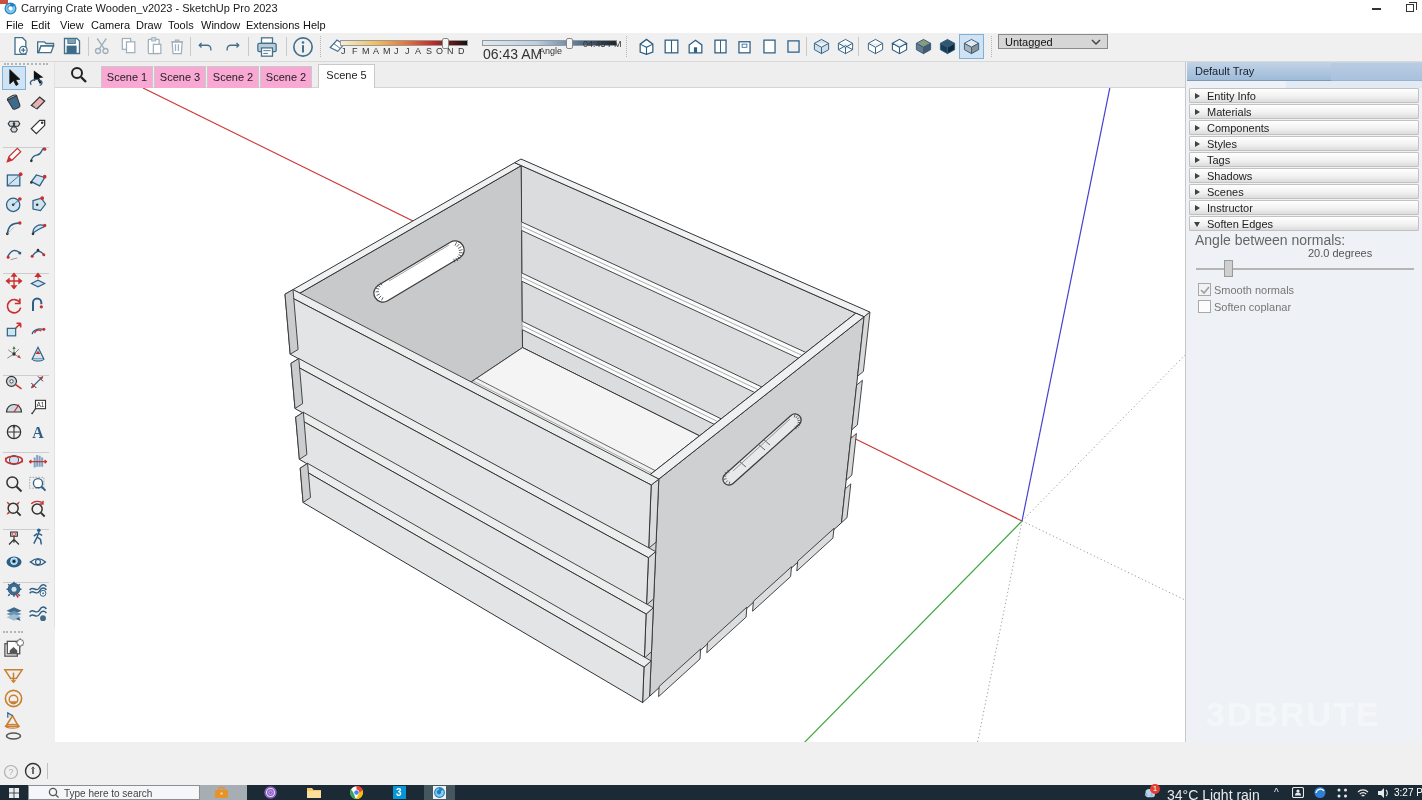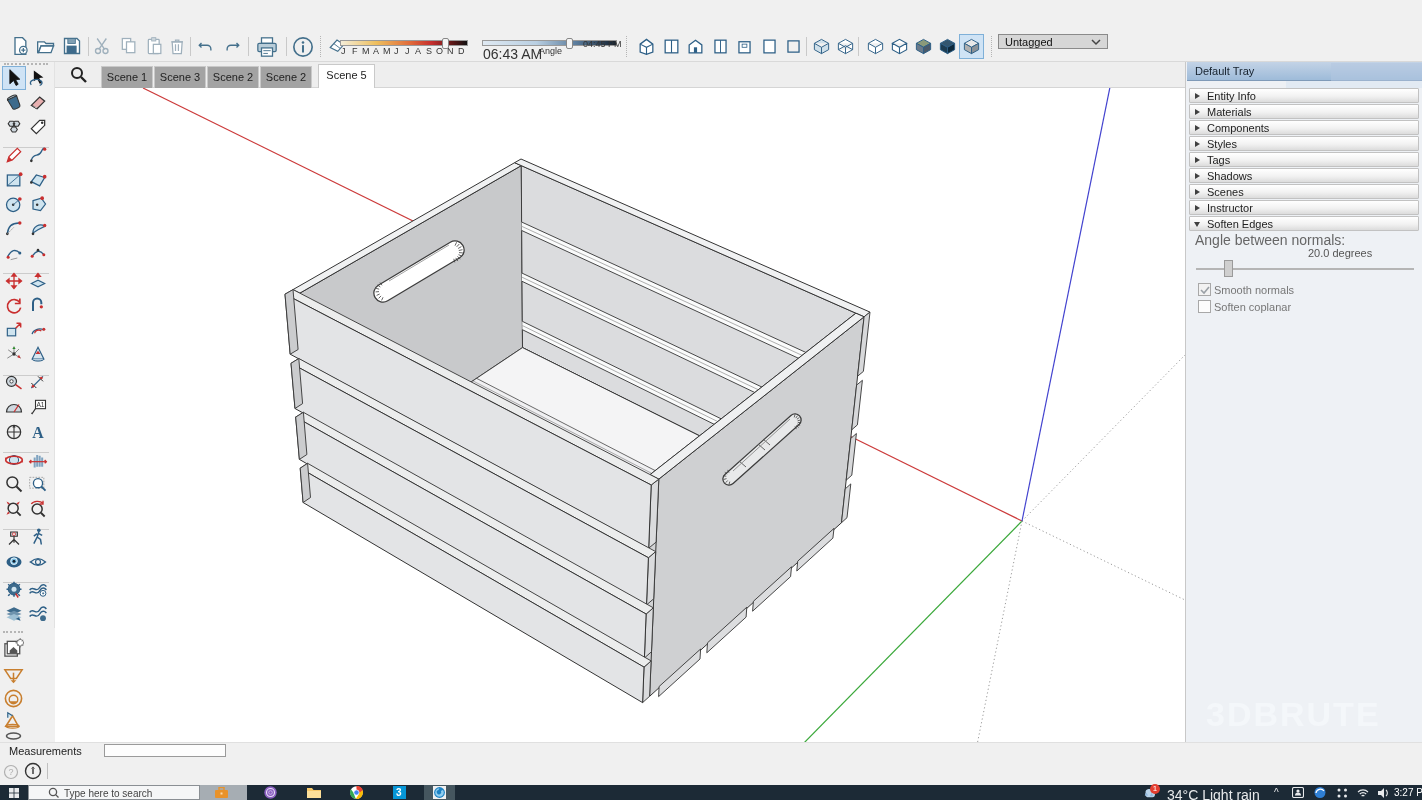--- a/index.html
+++ b/index.html
@@ -13,21 +13,21 @@
   
   #menubar { position:absolute; left:0; top:17px; width:1422px; height:16px; background:#ffffff; font-size:11px; color:#111; }
   #menubar span { position:absolute; top:2px; }
   
   #toolbar { position:absolute; left:0; top:33px; width:1422px; height:29px; background:#f0f0f0; border-bottom:1px solid #d9d9d9; }
   
   #lefttools { position:absolute; left:0; top:62px; width:55px; height:566px; background:#f0f0f0; border-right:1px solid #e2e2e2; }
   #lefttools2 { position:absolute; left:0; top:630px; width:27px; height:110px; background:#f0f0f0; }
   
   #tabstrip { position:absolute; left:55px; top:62px; width:1130px; height:26px; background:#eeeeee; border-bottom:1px solid #d5d5d5;}
-  .scenetab { position:absolute; top:4px; height:38px; background:#a3a3a3; border:1px solid #c9c9c9; border-bottom:none; font-size:11px; color:#222; text-align:center; line-height:20px; }
+  .scenetab { position:absolute; top:4px; height:38px; background:#f9a8d4; border:1px solid #c9c9c9; border-bottom:none; font-size:11px; color:#222; text-align:center; line-height:20px; }
   .scenetab.active { background:#ffffff; top:2px; height:24px; z-index:2; }
   
   #canvas { position:absolute; left:55px; top:88px; width:1130px; height:654px; background:#ffffff; overflow:hidden; }
   
   #tray { position:absolute; left:1185px; top:62px; width:237px; height:680px; background:#eef1f5; border-left:1px solid #c8c8c8; }
   #trayhead { position:absolute; left:1px; top:0px; width:236px; height:19px;
      background:linear-gradient(#c3d3e6,#9ebbd9); border-bottom:1px solid #7f9ab8;
      font-size:11px; color:#16222e; line-height:19px; padding-left:8px; }
   .sect { position:absolute; left:3px; width:230px; height:15px;
      background:linear-gradient(#ffffff, #f2f2f2 55%, #dcdcdc); border:1px solid #c2c2c2; border-radius:1px;
@@ -40,21 +40,44 @@
   #measbar input { position:absolute; left:104px; top:1px; width:122px; height:13px; border:1px solid #9a9a9a; background:#fdfdfd; }
   
   #statusbar { position:absolute; left:0; top:758px; width:1422px; height:27px; background:#f0f0f0; }
   
   #taskbar { position:absolute; left:0; top:785px; width:1422px; height:15px; background:#1c2a36; }
 </style>
 </head>
 <body>
 <div id="app">
 
-
+  <div id="titlebar">
+    <div class="abs" style="left:0;top:0;width:8px;height:4px;background:#c94f3f"></div>
+    <svg class="abs" style="left:4px;top:2px" width="13" height="13" viewBox="0 0 24 24">
+      <circle cx="12" cy="12" r="11" fill="#1c82c4"></circle>
+      <path d="M12 3a9 9 0 1 0 9 9c0-2-1-4-2-5l-4 2a4.5 4.5 0 1 1-5-2z" fill="#7ec3e8"></path>
+      <circle cx="12" cy="12" r="4" fill="#fff"></circle>
+    </svg>
+    <span class="ttext">Carrying Crate Wooden_v2023 - SketchUp Pro 2023</span>
+    <div class="abs" style="left:1372px;top:8px;width:9px;height:2px;background:#333"></div>
+    <div class="abs" style="left:1406px;top:4px;width:8px;height:8px;border:1.5px solid #333"></div>
+    <div class="abs" style="left:1409px;top:2px;width:8px;height:8px;border:1.5px solid #333;border-left:none;border-bottom:none"></div>
+  </div>
+
+  <div id="menubar">
+    <span style="left:6px">File</span>
+      <span style="left:31px">Edit</span>
+      <span style="left:60px">View</span>
+    <span style="left:91px">Camera</span>
+      <span style="left:136px">Draw</span>
+      <span style="left:168px">Tools</span>
+    <span style="left:201px">Window</span>
+      <span style="left:246px">Extensions</span>
+      <span style="left:303px">Help</span>
+  </div>
 
   <div id="toolbar"></div>
 
   <div id="lefttools">
       <div class="abs" style="left:4px;top:1px;width:44px;height:3px;border-top:2px dotted #b5b5b5"></div>
       <div class="abs" style="left:2px;top:4px;width:24px;height:24px;background:#cfe3f5;border:1px solid #7fb0d8"></div>
       <svg class="abs" style="left:4px;top:6px" width="20" height="20" viewBox="0 0 24 24">
         <path d="M7 2 L7 19 L11.5 15 L14.5 21 L17 19.5 L14 14 L19 13.5 Z" fill="#111" stroke="#111"></path>
       </svg>
       <svg class="abs" style="left:28px;top:6px" width="20" height="20" viewBox="0 0 24 24">
@@ -441,24 +464,20 @@
     <div class="abs" style="left:12px;top:221px;width:13px;height:13px;background:#f2f2f2;border:1px solid #a8a8a8"></div>
     <svg class="abs" style="left:13px;top:222px" width="12" height="12" viewBox="0 0 12 12">
         <path d="M2 6l3 3 5-6" fill="none" stroke="#9aa0a6" stroke-width="1.6"></path>
       </svg>
     <div class="abs" style="left:28px;top:222px;font-size:11px;color:#777">Smooth normals</div>
     <div class="abs" style="left:12px;top:238px;width:13px;height:13px;background:#fdfdfd;border:1px solid #a8a8a8"></div>
     <div class="abs" style="left:28px;top:239px;font-size:11px;color:#777">Soften coplanar</div>
     <div class="abs" style="left:20px;top:633px;font-size:34px;font-weight:bold;color:#f4f7fa;letter-spacing:2px">3DBRUTE</div>
   </div>
 
-  <div id="measbar">
-    <span class="lbl">Measurements</span>
-    <input type="text" style="">
-  </div>
 
   <div id="statusbar">
     <svg class="abs" style="left:3px;top:6px" width="16" height="16" viewBox="0 0 16 16">
         <circle cx="8" cy="8" r="6.5" fill="none" stroke="#b0b0b0" stroke-width="1.2"></circle>
         <text x="8" y="11" font-size="9" text-anchor="middle" fill="#b0b0b0" font-family="Liberation Sans">?</text>
       </svg>
     <svg class="abs" style="left:24px;top:4px" width="18" height="18" viewBox="0 0 18 18">
         <circle cx="9" cy="9" r="7.5" fill="none" stroke="#333" stroke-width="1.4"></circle>
         <path d="M9 4.5 L11 7 L9 6.4 L7 7 Z" fill="#333"></path>
         <rect x="8.3" y="7" width="1.4" height="5" fill="#333"></rect>

